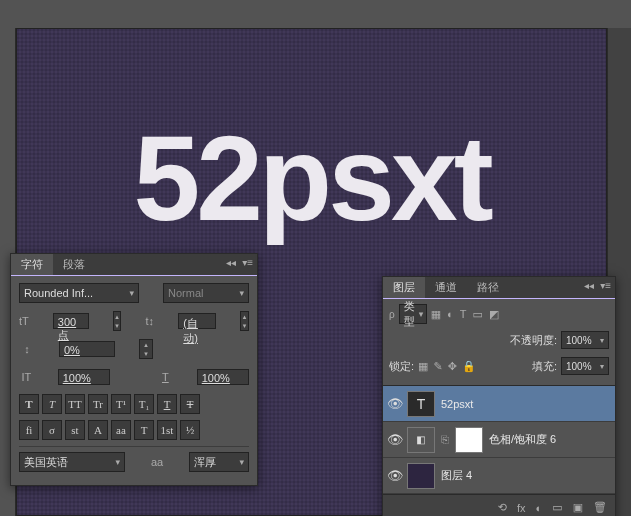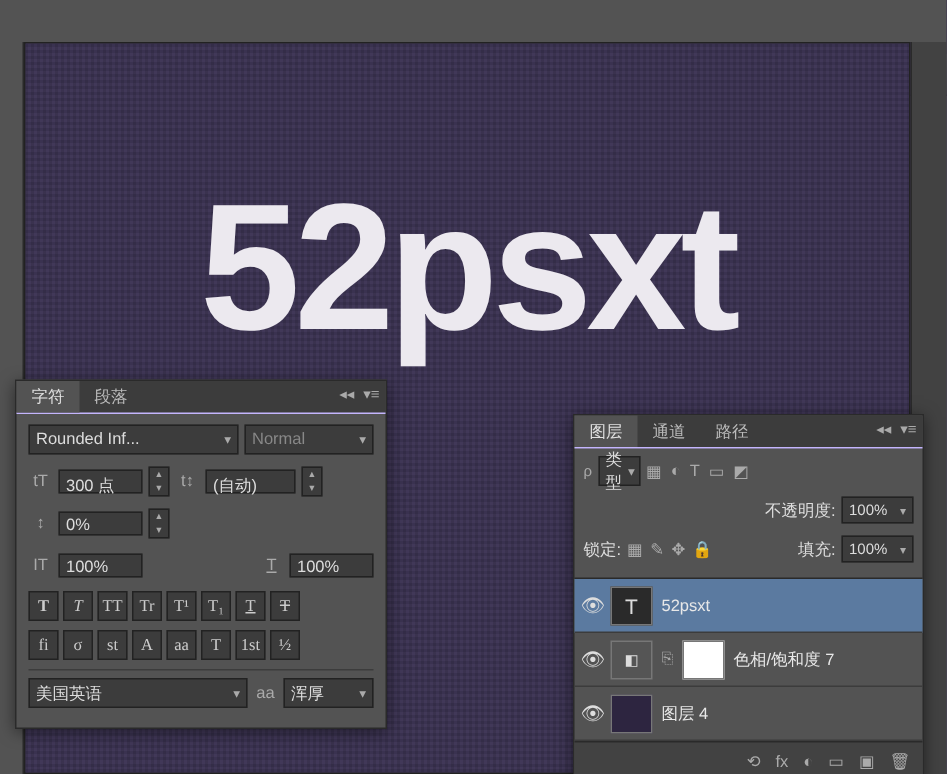--- a/index.html
+++ b/index.html
@@ -18,24 +18,24 @@
 .left-bar { position: absolute; top: 28px; left: 0; width: 16px; bottom: 0; background: #535353; border-right: 1px solid #2a2a2a; }
 .right-bar { position: absolute; top: 28px; right: 0; width: 24px; bottom: 0; background: #424242; border-left: 1px solid #2a2a2a; }
 
 
 .char-panel { position: absolute; top: 253px; left: 10px; width: 248px; background: #535353; border: 1px solid #2a2a2a; box-shadow: 0 2px 10px rgba(0,0,0,0.5); }
 .panel-tabs { display: flex; background: #3c3c3c; height: 22px; border-bottom: 1px solid #c4b5fd; position: relative; }
 .tab { padding: 3px 10px; font-size: 11px; color: #bbb; cursor: pointer; }
 .tab.active { background: #535353; color: #e0e0e0; }
 .tab-icons { position: absolute; right: 4px; top: 3px; display: flex; gap: 6px; color: #aaa; font-size: 10px; }
 .panel-body { padding: 6px 8px; font-size: 11px; color: #ddd; }
-.row { display: flex; align-items: center; gap: 4px; margin-bottom: 6px; height: 22px; }
+.row { display: flex; align-items: center; gap: 24px; margin-bottom: 6px; height: 22px; }
 .dropdown { background: #3c3c3c; border: 1px solid #222; color: #ddd; padding: 2px 4px; font-size: 11px; height: 20px; display: flex; align-items: center; justify-content: space-between; }
 .dropdown::after { content: "▾"; font-size: 9px; color: #aaa; margin-left: 4px; }
-.input-sm { background: #3c3c3c; border: 1px solid #222; color: #ddd; padding: 2px 4px; font-size: 11px; width: 56px; height: 16px; }
+.input-sm { background: #3c3c3c; border: 1px solid #222; color: #ddd; padding: 2px 4px; font-size: 11px; width: 56px; height: 16px; text-decoration: underline; }
 .icon-lbl { color: #aaa; font-size: 11px; width: 16px; display: inline-flex; align-items: center; justify-content: center; }
 .spinner { width: 14px; height: 20px; background: #3c3c3c; border: 1px solid #222; display: flex; flex-direction: column; }
 .spinner div { flex: 1; text-align: center; font-size: 7px; color: #aaa; line-height: 9px; cursor: pointer; }
 .color-swatch { width: 34px; height: 18px; background: #000; border: 1px solid #222; cursor: pointer; }
 .btn-row { display: flex; gap: 3px; margin-bottom: 6px; flex-wrap: wrap; }
 .ibtn { width: 20px; height: 20px; background: #3c3c3c; border: 1px solid #222; color: #ccc; font-size: 11px; display: flex; align-items: center; justify-content: center; cursor: pointer; font-family: Georgia, serif; }
 .divider { height: 1px; background: #3c3c3c; margin: 4px 0; }
 
 
 .layers-panel { position: absolute; top: 276px; left: 382px; width: 234px; background: #535353; border: 1px solid #2a2a2a; box-shadow: 0 2px 10px rgba(0,0,0,0.5); }
@@ -197,21 +197,21 @@
     <div class="layer-item selected">
       <div class="eye">👁</div>
       <div class="thumb">T</div>
       <div class="layer-name">52psxt</div>
     </div>
     <div class="layer-item">
       <div class="eye">👁</div>
       <div class="thumb" style="background:#555;font-size:10px">◧</div>
       <span class="link-ic">⎘</span>
       <div class="thumb white"></div>
-      <div class="layer-name">色相/饱和度 7</div>
+      <div class="layer-name">色相/饱和度 6</div>
     </div>
     <div class="layer-item">
       <div class="eye">👁</div>
       <div class="thumb" style="background:#2d2540"></div>
       <div class="layer-name">图层 4</div>
     </div>
   </div>
   <div class="layers-footer">
     <span>⟲</span>
     <span>fx</span>

